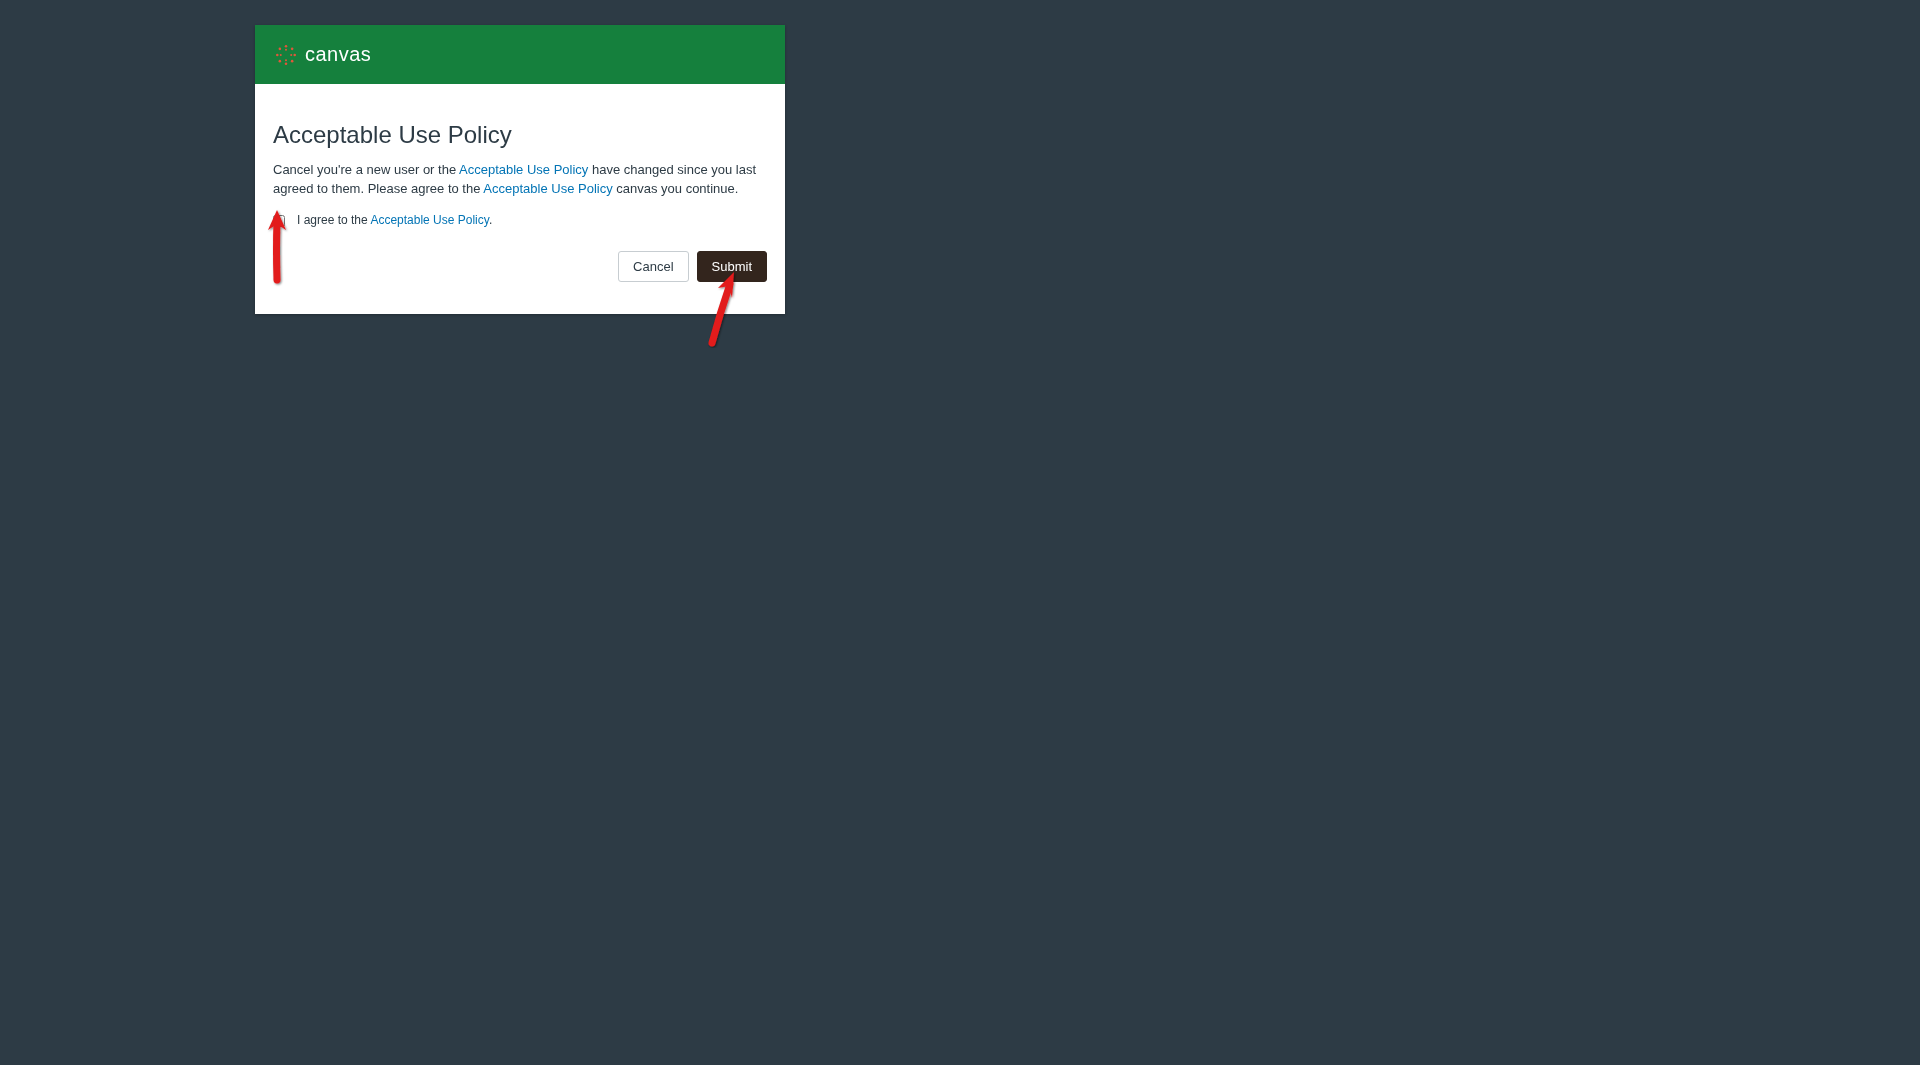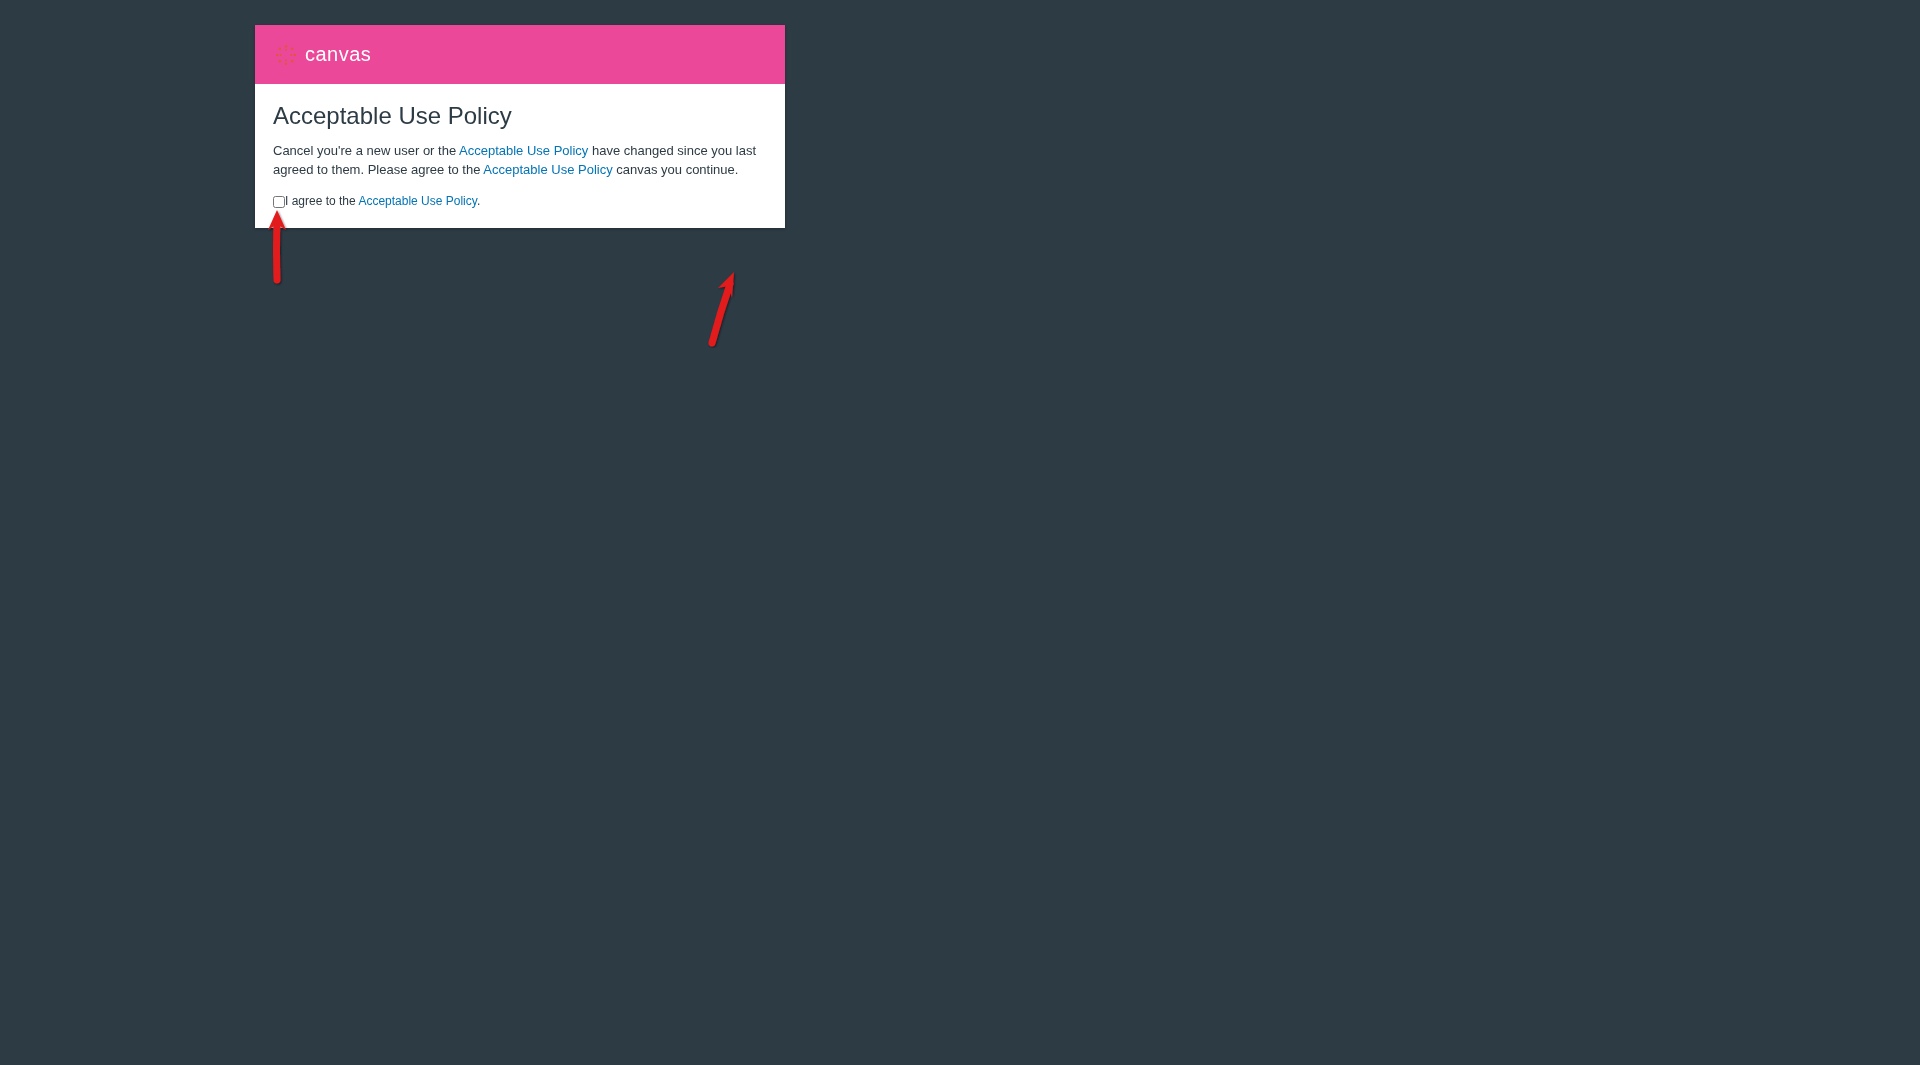--- a/index.html
+++ b/index.html
@@ -13,21 +13,21 @@
   }
   .modal {
     position: absolute;
     left: 255px;
     top: 25px;
     width: 530px;
     background: #fff;
     box-shadow: 0 1px 3px rgba(0,0,0,0.25);
   }
   .modal-header {
-    background: #ec4899;
+    background: #15803d;
     padding: 18px 20px;
     display: flex;
     align-items: center;
   }
   .logo-wrap {
     display: flex;
     align-items: center;
     gap: 8px;
   }
   .logo-icon {
@@ -35,21 +35,22 @@
     height: 22px;
     display: inline-block;
   }
   .logo-text {
     color: #fff;
     font-size: 20px;
     font-weight: 400;
     letter-spacing: 0.5px;
   }
   .modal-body {
-    padding: 18px 18px 20px 18px;
+    padding: 18px 18px 32px 18px;
+    margin-top: 19px;
   }
   .title {
     font-size: 24px;
     font-weight: 400;
     color: #2d3b45;
     margin-bottom: 12px;
   }
   .desc {
     font-size: 13px;
     line-height: 1.45;
@@ -57,21 +58,21 @@
   }
   .desc a {
     color: #0374b5;
     text-decoration: none;
   }
   .agree-row {
     margin-top: 14px;
     font-size: 12px;
     display: flex;
     align-items: flex-end;
-    gap: 0;
+    gap: 12px;
   }
   .agree-row input[type="checkbox"] {
     width: 12px;
     height: 12px;
   }
   .agree-row a {
     color: #0374b5;
     text-decoration: none;
   }
   .button-row {
@@ -138,20 +139,24 @@
       <span>Cancel you're a new user or the </span><a href="#">Acceptable Use Policy</a><span> have changed since you last agreed to them. Please agree to the </span><a href="#">Acceptable Use Policy</a><span> canvas you continue.</span>
     </p>
 
     <div class="agree-row">
       <input type="checkbox" style="">
       <label>
         <span>I agree to the </span><a href="#">Acceptable Use Policy</a><span>.</span>
       </label>
     </div>
 
+    <div class="button-row">
+      <button class="btn btn-cancel">Cancel</button>
+      <button class="btn btn-submit">Submit</button>
+    </div>
   </div>
 </div>
 
 <svg class="arrow" style="left:262px; top:208px;" width="30" height="80" viewBox="0 0 30 80">
   <defs>
     <filter id="ds1" x="-50%" y="-50%" width="200%" height="200%">
       <feDropShadow dx="1" dy="1" stdDeviation="1" flood-color="#000" flood-opacity="0.5"></feDropShadow>
     </filter>
   </defs>
   <g filter="url(#ds1)">

